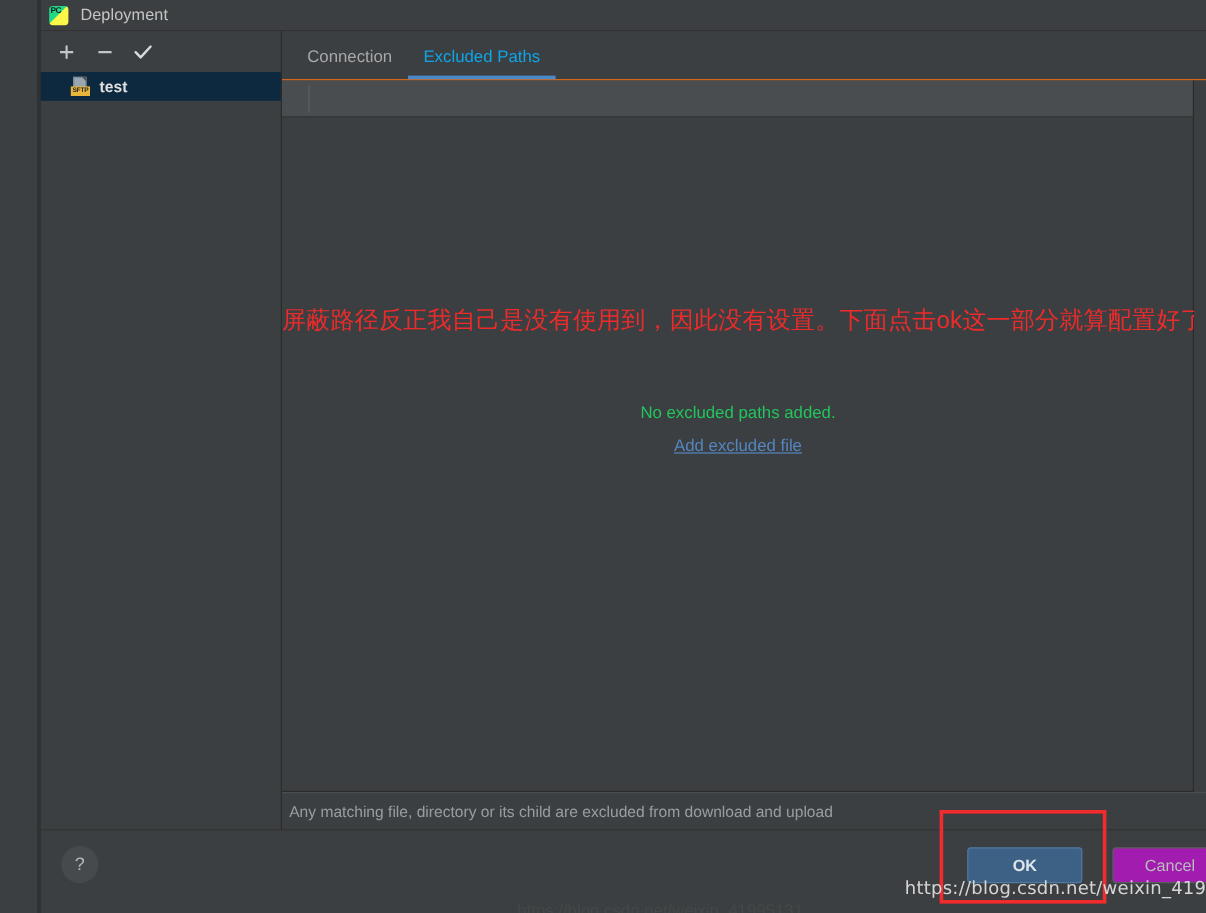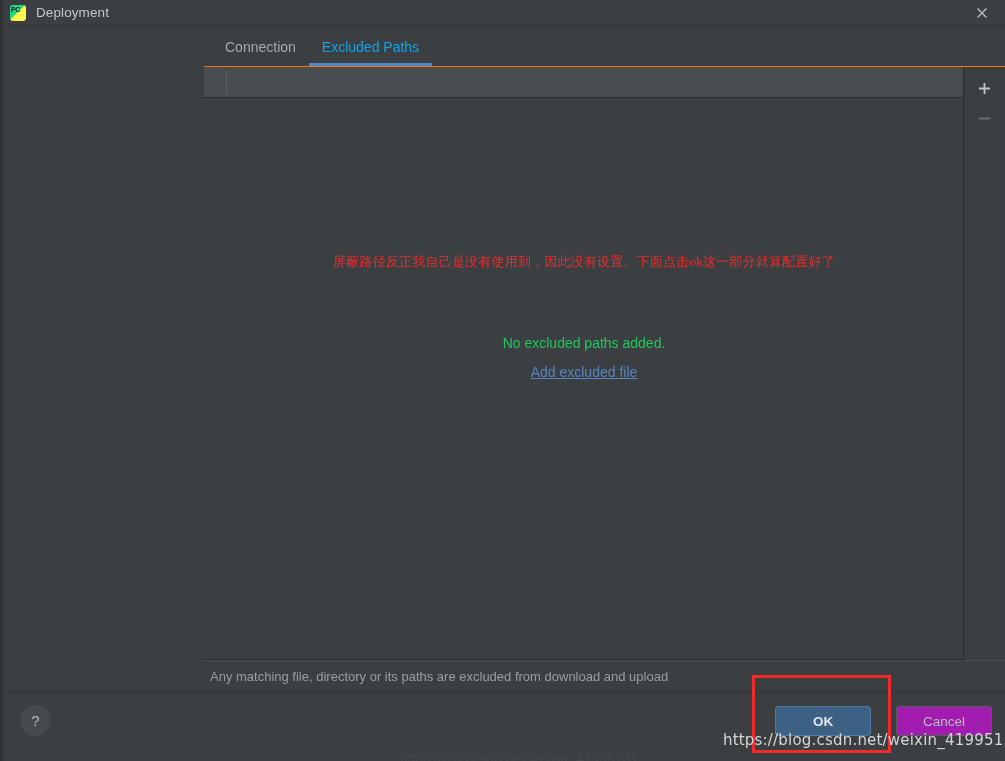--- a/index.html
+++ b/index.html
@@ -11,20 +11,21 @@
     background: #3c3f41;
     font-family: "Liberation Sans", "DejaVu Sans", sans-serif;
   }
 
   #app {
     position: relative;
     width: 910px;
     height: 761px;
     background: #3c3f41;
     color: #bbbbbb;
+    margin-left: 31px;
   }
 
   
   .titlebar {
     position: absolute;
     top: 0; left: 0;
     width: 1005px; height: 26px;
     background: #3c3f41;
     display: flex;
     align-items: center;
@@ -220,23 +221,23 @@
     cursor: pointer;
   }
   .side-btn svg { display: block; }
 
   
   .annotation {
     position: absolute;
     top: 186px; left: 0;
     width: 760px;
     text-align: center;
-    font-size: 13px;
+    font-size: 20px;
     color: #ee2b2b;
-    font-family: Liberation Serif, serif;
+    font-family: Liberation Sans, sans-serif;
     letter-spacing: 0.2px;
     white-space: nowrap;
   }
 
   .empty-block {
     position: absolute;
     top: 268px; left: 0;
     width: 760px;
     text-align: center;
   }
@@ -358,20 +359,50 @@
   <div class="titlebar">
     <div class="pc-logo"></div>
     <div class="title-text">Deployment</div>
     <div class="close-btn">
       <svg width="12" height="12" viewBox="0 0 12 12">
         <path d="M1.5 1.5 L10.5 10.5 M10.5 1.5 L1.5 10.5" stroke="#b8b8b8" stroke-width="1.4" fill="none"></path>
       </svg>
     </div>
   </div>
 
+  <div class="left-panel">
+    <div class="left-toolbar">
+      <div class="tb-btn">
+        <svg width="15" height="15" viewBox="0 0 15 15">
+          <path d="M7.5 2 L7.5 13 M2 7.5 L13 7.5" stroke="#c2c5c7" stroke-width="1.8" fill="none"></path>
+        </svg>
+      </div>
+      <div class="tb-btn">
+        <svg width="15" height="15" viewBox="0 0 15 15">
+          <path d="M2 7.5 L13 7.5" stroke="#c2c5c7" stroke-width="1.8" fill="none"></path>
+        </svg>
+      </div>
+      <div class="tb-btn">
+        <svg width="17" height="15" viewBox="0 0 17 15">
+          <path d="M2 7.5 L6.2 11.8 L14.5 2.8" stroke="#d8dadc" stroke-width="2" fill="none" stroke-linecap="round" stroke-linejoin="round"></path>
+        </svg>
+      </div>
+    </div>
+
+    <div class="srv-list">
+      <div class="srv-item selected">
+        <span class="sftp-icon">
+          <span class="page"></span>
+          <span class="fold"></span>
+          <span class="badge">SFTP</span>
+        </span>
+        <span class="srv-label">test</span>
+      </div>
+    </div>
+  </div>
 
   <div class="right-panel">
 
     <div class="tabs">
       <div class="tab">Connection</div>
       <div class="tab active">Excluded Paths</div>
     </div>
 
     <div class="content-area">
 
@@ -395,21 +426,21 @@
           </svg>
         </div>
         <div class="side-btn">
           <svg width="15" height="15" viewBox="0 0 15 15">
             <path d="M2 7.5 L13 7.5" stroke="#6e7173" stroke-width="1.8" fill="none"></path>
           </svg>
         </div>
       </div>
 
       <div class="hint-strip">
-        <span class="hint-text">Any matching file, directory or its paths are excluded from download and upload</span>
+        <span class="hint-text">Any matching file, directory or its child are excluded from download and upload</span>
       </div>
 
     </div>
   </div>
 
   <div class="footer">
     <div class="help-btn">?</div>
     <div class="btn-row">
       <div class="dlg-btn primary">OK</div>
       <div class="dlg-btn">Cancel</div>

